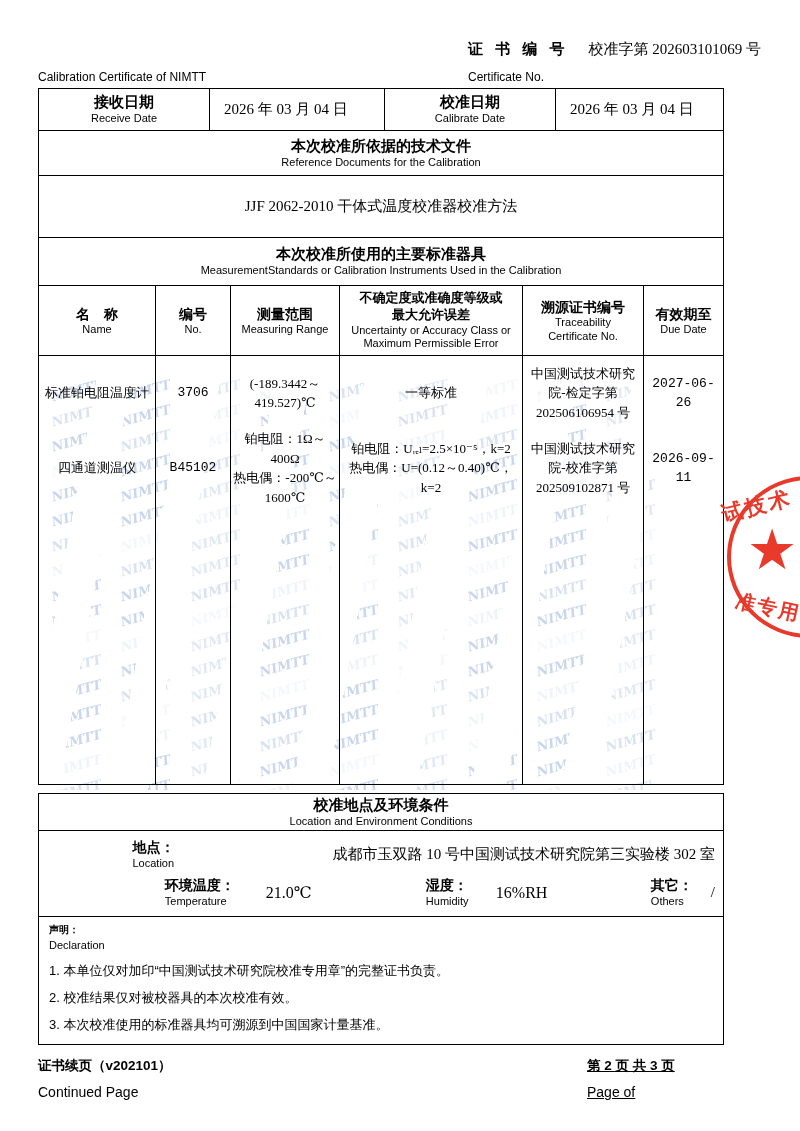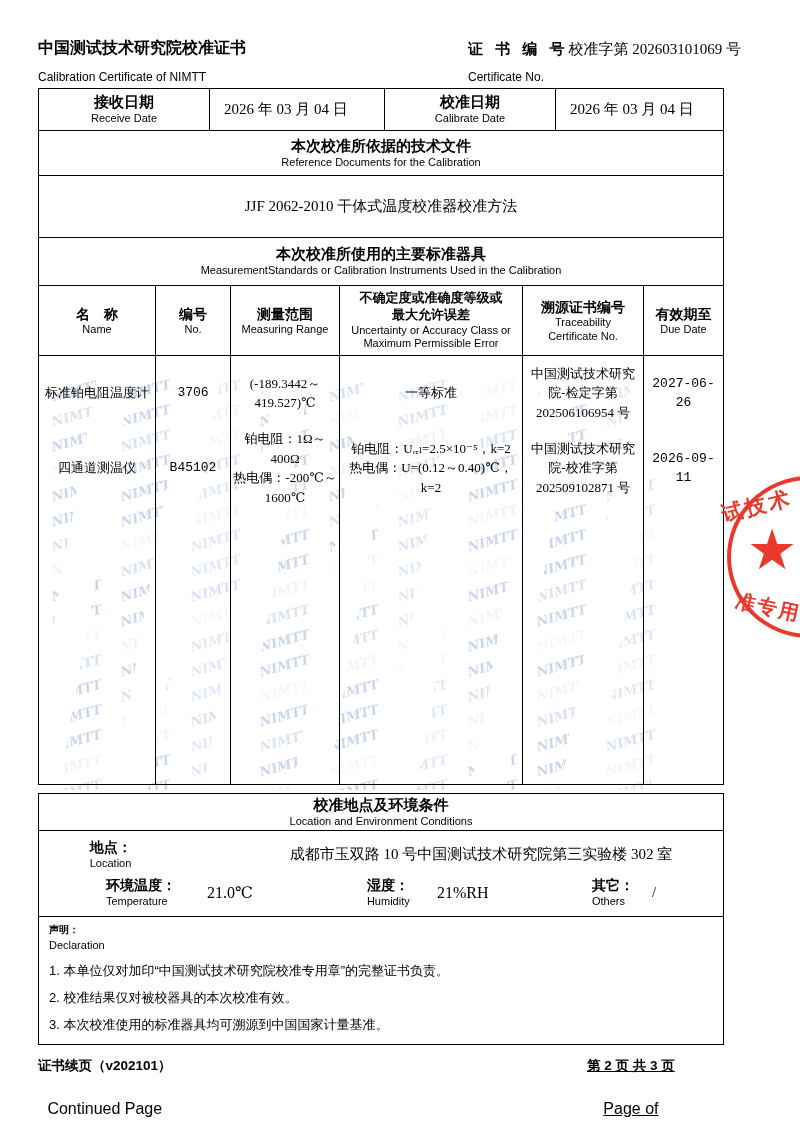--- a/index.html
+++ b/index.html
@@ -13,21 +13,21 @@
   .wm span{display:inline-block;margin:5px 9px;transform:rotate(-15deg);
       font:italic bold 13px "DejaVu Serif",serif;color:rgba(112,148,208,.38);}
   .wm span:nth-child(3n){opacity:.55}
   .wm span:nth-child(4n){opacity:.3}
   .wm span:nth-child(5n){opacity:.7}
   .wm span:nth-child(7n){opacity:.2}
 
   
   .hdr-title{position:absolute;left:38px;top:38px;font-size:16px;font-weight:bold;z-index:2;}
   .hdr-title-en{position:absolute;left:38px;top:70px;font-size:12px;z-index:2;}
-  .certno{position:absolute;left:468px;top:40px;z-index:2;display:flex;gap:0;align-items:flex-end;}
+  .certno{position:absolute;left:468px;top:40px;z-index:2;display:flex;gap:20px;align-items:flex-end;}
   .certno-label{font-size:15px;font-weight:bold;letter-spacing:4px;}
   .certno-value{font-family:"Liberation Serif","DejaVu Serif",serif;font-size:15px;}
   .certno-en{position:absolute;left:468px;top:70px;font-size:12px;z-index:2;}
 
   
   .tbl{position:absolute;left:38px;width:686px;border:1px solid #000;box-sizing:border-box;
        background:transparent;z-index:1;}
   .trow{display:flex;border-bottom:1px solid #000;box-sizing:border-box;}
   .trow:last-child{border-bottom:none;}
   .tcell{border-right:1px solid #000;box-sizing:border-box;display:flex;flex-direction:column;
@@ -57,21 +57,21 @@
   .r-body .tcell{justify-content:flex-start;padding-top:6px;font-size:13px;}
   .e1{min-height:62px;display:flex;align-items:center;justify-content:center;text-align:center;
       line-height:1.5;padding:0 2px;}
   .e2{min-height:88px;display:flex;align-items:center;justify-content:center;text-align:center;
       line-height:1.5;padding:0 2px;}
   .mono{font-family:"Liberation Mono","DejaVu Sans Mono",monospace;font-weight:normal;font-size:13px;}
 
   
   .tblB{top:793px;height:252px;}
   .b-title{height:44px;}
-  .b-locenv{height:100px;flex-direction:column;align-items:center;justify-content:center;
+  .b-locenv{height:100px;flex-direction:column;align-items:flex-end;justify-content:center;
             padding:4px 8px;box-sizing:border-box;display:flex;}
   .labblk{display:flex;flex-direction:column;}
   .labblk .zh{font-size:14px;}
   .loc-line{display:flex;align-items:center;}
   .loc-line .labblk{width:100px;}
   .loc-value{margin-left:100px;font-size:15px;white-space:nowrap;}
   .env-line{display:flex;align-items:center;margin-top:6px;}
   .env-line .lb1{width:100px;}
   .env-line .v1{width:160px;font-size:16px;padding-left:1px;}
   .env-line .lb2{width:70px;}
@@ -81,40 +81,39 @@
   .b-decl{flex:1;flex-direction:column;align-items:flex-start;justify-content:flex-start;
           padding:6px 10px;box-sizing:border-box;display:flex;}
   .decl-zh{font-size:10px;font-weight:bold;}
   .decl-en{font-size:11px;margin:2px 0 6px 0;}
   .decl-item{font-size:13px;margin:4.5px 0;}
 
   
   .foot-l{position:absolute;left:38px;top:1057px;z-index:2;}
   .foot-r{position:absolute;left:587px;top:1057px;z-index:2;text-decoration:underline;}
   .foot-zh{font-size:13.5px;font-weight:bold;}
-  .foot-en{font-size:16px;margin-top:25px;text-align:center;}
+  .foot-en{font-size:14px;margin-top:9px;}
 
   
   .seal{position:absolute;left:727px;top:476px;width:164px;height:162px;z-index:5;color:#e8392b;}
   .seal-circle{position:absolute;left:0;top:0;width:156px;height:154px;border:4px solid #e8392b;
                border-radius:50%;}
   .seal-star{position:absolute;left:20px;top:46px;font-size:56px;line-height:1;}
   .seal-top{position:absolute;left:-6px;top:16px;font-size:21px;font-weight:bold;
             transform:rotate(-14deg);letter-spacing:3px;white-space:nowrap;}
   .seal-bottom{position:absolute;left:8px;top:118px;font-size:20px;font-weight:bold;
             transform:rotate(12deg);letter-spacing:2px;white-space:nowrap;}
 </style>
 </head>
 <body>
 
 <div class="page">
 
   <div class="wm"><span>NIMTT</span><span>NIMTT</span><span>NIMTT</span><span>NIMTT</span><span>NIMTT</span><span>NIMTT</span><span>NIMTT</span><span>NIMTT</span><span>NIMTT</span><span>NIMTT</span><span>NIMTT</span><span>NIMTT</span><span>NIMTT</span><span>NIMTT</span><span>NIMTT</span><span>NIMTT</span><span>NIMTT</span><span>NIMTT</span><span>NIMTT</span><span>NIMTT</span><span>NIMTT</span><span>NIMTT</span><span>NIMTT</span><span>NIMTT</span><span>NIMTT</span><span>NIMTT</span><span>NIMTT</span><span>NIMTT</span><span>NIMTT</span><span>NIMTT</span><span>NIMTT</span><span>NIMTT</span><span>NIMTT</span><span>NIMTT</span><span>NIMTT</span><span>NIMTT</span><span>NIMTT</span><span>NIMTT</span><span>NIMTT</span><span>NIMTT</span><span>NIMTT</span><span>NIMTT</span><span>NIMTT</span><span>NIMTT</span><span>NIMTT</span><span>NIMTT</span><span>NIMTT</span><span>NIMTT</span><span>NIMTT</span><span>NIMTT</span><span>NIMTT</span><span>NIMTT</span><span>NIMTT</span><span>NIMTT</span><span>NIMTT</span><span>NIMTT</span><span>NIMTT</span><span>NIMTT</span><span>NIMTT</span><span>NIMTT</span><span>NIMTT</span><span>NIMTT</span><span>NIMTT</span><span>NIMTT</span><span>NIMTT</span><span>NIMTT</span><span>NIMTT</span><span>NIMTT</span><span>NIMTT</span><span>NIMTT</span><span>NIMTT</span><span>NIMTT</span><span>NIMTT</span><span>NIMTT</span><span>NIMTT</span><span>NIMTT</span><span>NIMTT</span><span>NIMTT</span><span>NIMTT</span><span>NIMTT</span><span>NIMTT</span><span>NIMTT</span><span>NIMTT</span><span>NIMTT</span><span>NIMTT</span><span>NIMTT</span><span>NIMTT</span><span>NIMTT</span><span>NIMTT</span><span>NIMTT</span><span>NIMTT</span><span>NIMTT</span><span>NIMTT</span><span>NIMTT</span><span>NIMTT</span><span>NIMTT</span><span>NIMTT</span><span>NIMTT</span><span>NIMTT</span><span>NIMTT</span><span>NIMTT</span><span>NIMTT</span><span>NIMTT</span><span>NIMTT</span><span>NIMTT</span><span>NIMTT</span><span>NIMTT</span><span>NIMTT</span><span>NIMTT</span><span>NIMTT</span><span>NIMTT</span><span>NIMTT</span><span>NIMTT</span><span>NIMTT</span><span>NIMTT</span><span>NIMTT</span><span>NIMTT</span><span>NIMTT</span><span>NIMTT</span><span>NIMTT</span><span>NIMTT</span><span>NIMTT</span><span>NIMTT</span><span>NIMTT</span><span>NIMTT</span><span>NIMTT</span><span>NIMTT</span><span>NIMTT</span><span>NIMTT</span><span>NIMTT</span><span>NIMTT</span><span>NIMTT</span><span>NIMTT</span><span>NIMTT</span><span>NIMTT</span><span>NIMTT</span><span>NIMTT</span><span>NIMTT</span><span>NIMTT</span><span>NIMTT</span><span>NIMTT</span><span>NIMTT</span><span>NIMTT</span><span>NIMTT</span><span>NIMTT</span><span>NIMTT</span><span>NIMTT</span><span>NIMTT</span><span>NIMTT</span><span>NIMTT</span><span>NIMTT</span><span>NIMTT</span><span>NIMTT</span></div>
 
-  <div class="hdr-title">中国测试技术研究院校准证书</div>
   <div class="hdr-title-en">Calibration Certificate of NIMTT</div>
   <div class="certno">
     <span class="certno-label">证 书 编 号</span>
     <span class="certno-value">校准字第 202603101069 号</span>
   </div>
   <div class="certno-en">Certificate No.</div>
 
   <div class="tbl tblA" style="display:flex;flex-direction:column;">
     <div class="trow r-dates">
       <div class="tcell lab">
@@ -225,21 +224,21 @@
       <div class="env-line">
         <div class="labblk lb1">
           <span class="zh">环境温度：</span>
           <span class="en">Temperature</span>
         </div>
         <div class="v1 serif">21.0℃</div>
         <div class="labblk lb2">
           <span class="zh">湿度：</span>
           <span class="en">Humidity</span>
         </div>
-        <div class="v2 serif">21%RH</div>
+        <div class="v2 serif">16%RH</div>
         <div class="labblk lb3">
           <span class="zh">其它：</span>
           <span class="en">Others</span>
         </div>
         <div class="v3 serif">/</div>
       </div>
     </div>
 
     <div class="trow b-decl">
       <span class="decl-zh">声明：</span>

